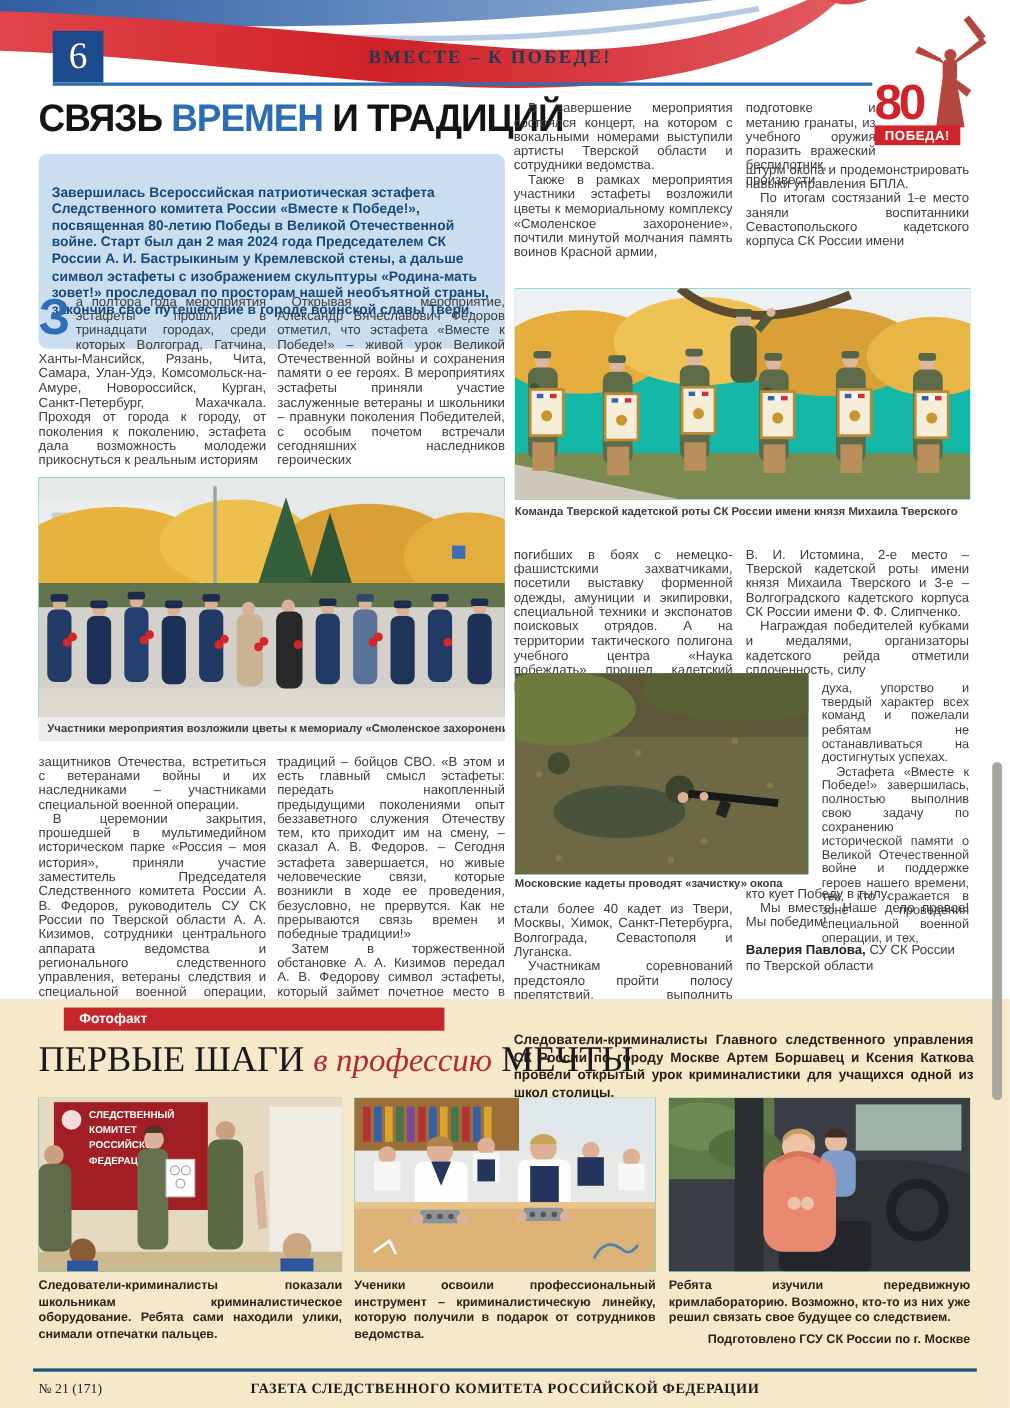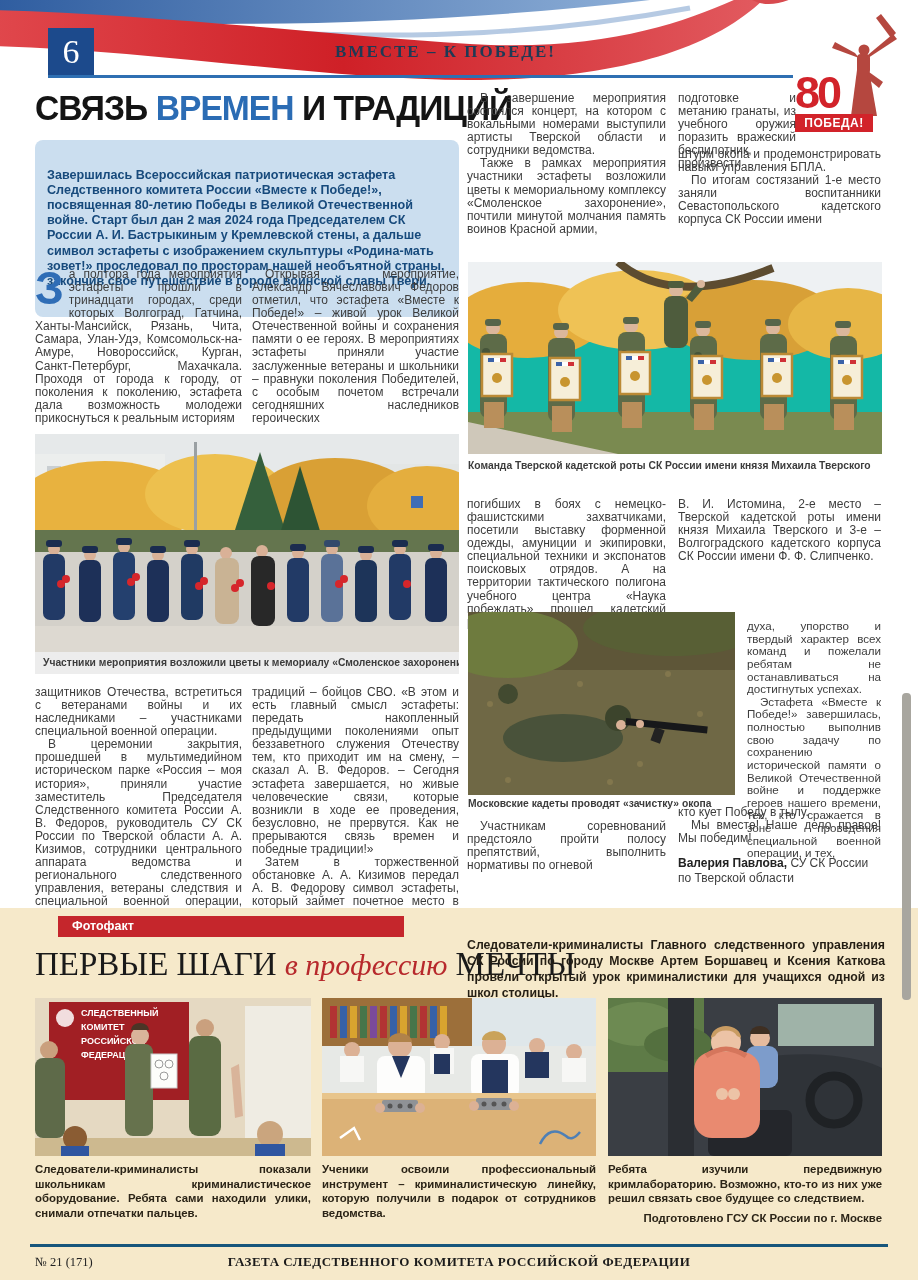--- a/index.html
+++ b/index.html
@@ -333,20 +333,21 @@
     </g>
   </svg>
 </div>
 <div class="abs caption" style="left:468px;top:460px;width:414px;">Команда Тверской кадетской роты СК России имени князя Михаила Тверского</div>
 
 <div class="abs col" style="left:467px;top:498px;width:199px;">
   <p>погибших в боях с немецко-фашистскими захватчиками, посетили выставку форменной одежды, амуниции и экипировки, специальной техники и экспонатов поисковых отрядов. А на территории тактического полигона учебного центра «Наука побеждать» прошел кадетский рейд, участниками которого</p>
 </div>
 <div class="abs col" style="left:678px;top:498px;width:203px;">
   <p>В. И. Истомина, 2-е место – Тверской кадетской роты имени князя Михаила Тверского и 3-е – Волгоградского кадетского корпуса СК России имени Ф. Ф. Слипченко.</p>
+  <p class="ind">Награждая победителей кубками и медалями, организаторы кадетского рейда отметили сплоченность, силу</p>
 </div>
 
 <div class="abs photo" style="left:468px;top:612px;width:267px;height:183px;">
   <svg width="267" height="183" viewBox="0 0 267 183">
     <rect width="267" height="183" fill="#6f6845"></rect>
     <rect x="0" y="0" width="267" height="58" fill="#5e5638"></rect>
     <ellipse cx="40" cy="32" rx="70" ry="34" fill="#6e7b3e"></ellipse>
     <ellipse cx="205" cy="16" rx="90" ry="28" fill="#585f35"></ellipse>
     <g fill="#8d7f52" opacity=".65">
       <circle cx="22" cy="92" r="3"></circle>
@@ -377,20 +378,21 @@
 </div>
 <div class="abs col" style="left:678px;top:806px;width:203px;">
   <p>кто кует Победу в тылу.</p>
   <p class="ind">Мы вместе! Наше дело правое! Мы победим!</p>
 </div>
 <div class="abs author" style="left:678px;top:856px;width:203px;">
   <b>Валерия Павлова,</b><span> СУ СК России по Тверской области</span>
 </div>
 
 <div class="abs col" style="left:467px;top:820px;width:199px;">
+  <p>стали более 40 кадет из Твери, Москвы, Химок, Санкт-Петербурга, Волгограда, Севастополя и Луганска.</p>
   <p class="ind">Участникам соревнований предстояло пройти полосу препятствий, выполнить нормативы по огневой</p>
 </div>
 
 <div class="abs cream" style="left:0;top:908px;width:918px;height:372px;"></div>
 <div class="abs banner" style="left:30px;top:916px;width:332px;height:21px;margin-left:28px;">Фотофакт</div>
 <div class="abs pf-title" style="left:35px;top:946px;">
   <span>ПЕРВЫЕ ШАГИ </span><span class="red">в профессию</span><span> МЕЧТЫ</span>
 </div>
 <div class="abs pf-intro" style="left:467px;top:938px;width:418px;">Следователи-криминалисты Главного следственного управления СК России по городу Москве Артем Боршавец и Ксения Каткова провели открытый урок криминалистики для учащихся одной из школ столицы.</div>
 

